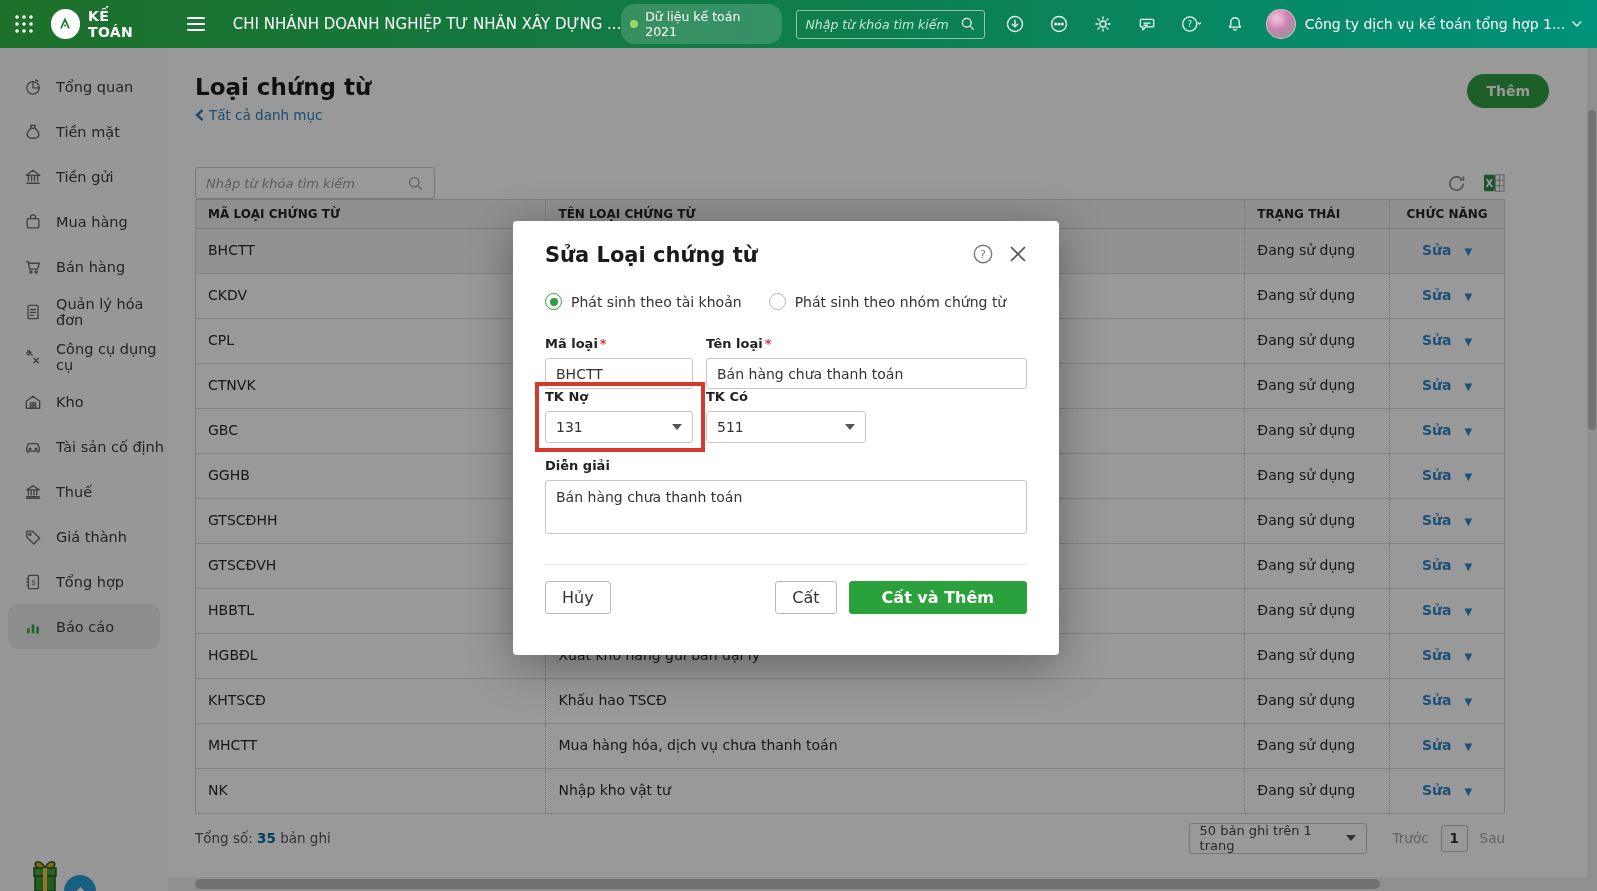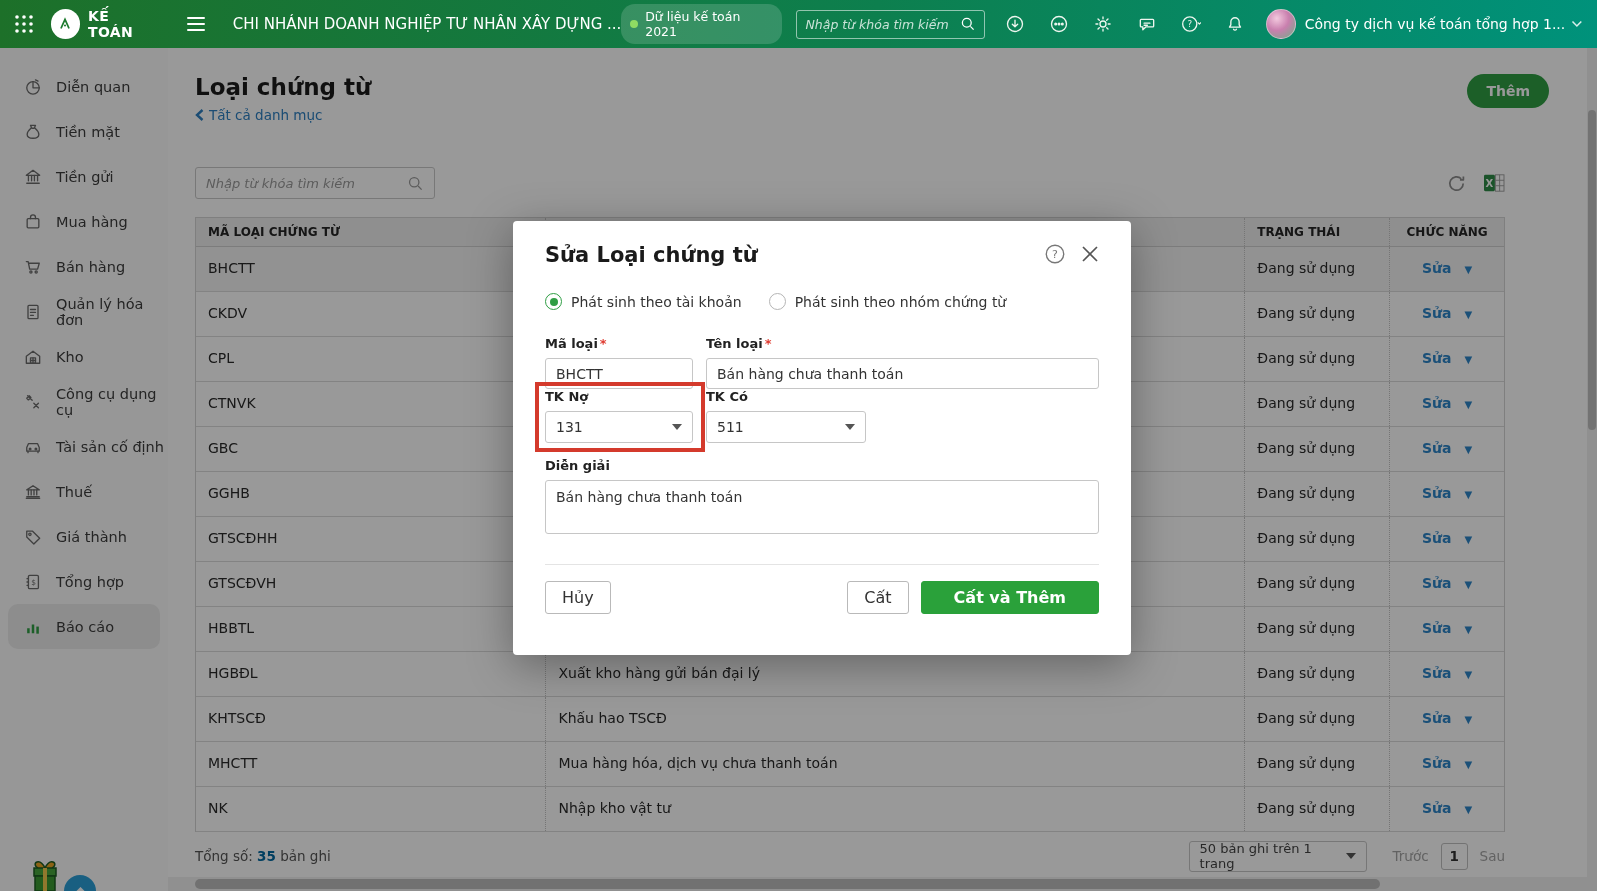--- a/index.html
+++ b/index.html
@@ -49,21 +49,21 @@
 
   .toolbar { margin-top:42px; width:1310px; display:flex; align-items:center; }
   .tsearch { width:240px; height:32px; border:1px solid #c9c9c9; border-radius:3px; display:flex; align-items:center;
     padding:0 10px; background:#fff; }
   .tsearch input { flex:1; min-width:0; border:none; outline:none; font-size:13px; font-style:italic; font-family:inherit; color:#444; }
   .tsearch input::placeholder { color:#9a9a9a; }
   .ticons { margin-left:auto; display:flex; align-items:center; gap:15px; }
   .ticon { cursor:pointer; display:flex; }
 
   
-  .dtable { margin-top:18px; width:1310px; border:1px solid #d4d4d4; border-bottom:none; font-size:14px; color:#2a2a2a; }
+  .dtable { width:1310px; border:1px solid #d4d4d4; border-bottom:none; font-size:14px; color:#2a2a2a; }
   .thead { display:flex; background:#efefef; border-bottom:1px solid #cfcfcf; font-size:12px; font-weight:bold; color:#262626; }
   .th { padding:0 12px; line-height:28px; white-space:nowrap; overflow:hidden; }
   .trow { display:flex; border-bottom:1px solid #dadada; background:#fff; cursor:pointer; }
   .trow.sel { background:#f4f4f4; }
   .td { padding:0 12px; line-height:43px; white-space:nowrap; overflow:hidden; }
   .c-code   { width:350px; }
   .c-name   { width:700px; border-left:1px dotted #c4c4c4; }
   .c-status { width:145px; border-left:1px dotted #c4c4c4; }
   .c-action { width:115px; border-left:1px dotted #c4c4c4; text-align:center; }
   .edit-link { color:#2e86c9; font-weight:600; cursor:pointer; }
@@ -84,21 +84,21 @@
   .vscroll { position:absolute; z-index:2; right:0; top:48px; width:10px; height:843px; background:#f0f0f0; }
   .vthumb { position:absolute; left:1px; top:62px; width:8px; height:320px; border-radius:4px; background:#c0c0c0; }
   .hscroll { position:absolute; z-index:2; left:168px; bottom:0; width:1419px; height:14px; background:#f0f0f0; }
   .hthumb { position:absolute; left:27px; top:2px; width:1185px; height:10px; border-radius:5px; background:#bdbdbd; }
   .gift { position:absolute; z-index:2; left:30px; bottom:-6px; }
   .scrolltop { position:absolute; z-index:2; left:64px; bottom:-16px; width:32px; height:32px; border-radius:50%;
     background:#2a9fd8; color:#fff; display:flex; align-items:center; justify-content:center; cursor:pointer; }
 
   
   .dim { position:absolute; z-index:5; left:0; top:48px; right:0; bottom:0; background:rgba(0,0,0,.40); }
-  .modal { position:absolute; z-index:10; left:513px; top:221px; width:618px; height:434px; background:#fff;
+  .modal { position:absolute; z-index:10; left:513px; top:221px; width:546px; height:434px; background:#fff;
     border-radius:4px; box-shadow:0 10px 45px rgba(0,0,0,.35); padding:22px 32px 0; }
   .m-head { display:flex; align-items:flex-start; }
   .m-title { font-size:21px; font-weight:bold; color:#1a1a1a; }
   .m-icons { margin-left:auto; display:flex; align-items:center; gap:15px; }
   .m-icon { cursor:pointer; display:flex; }
   .m-radios { margin-top:26px; display:flex; align-items:center; gap:27px; font-size:14px; color:#333; }
   .radio { display:flex; align-items:center; gap:9px; cursor:pointer; }
   .rdot { width:17px; height:17px; border-radius:50%; border:1px solid #b5b5b5; background:#fff; position:relative; }
   .radio.on .rdot { border:1.5px solid #2f9e44; }
   .radio.on .rdot::after { content:""; position:absolute; left:3.5px; top:3.5px; width:8px; height:8px; border-radius:50%; background:#2f9e44; }
@@ -224,21 +224,21 @@
 
     <nav class="sidebar" id="sidebar">
         <div class="side-item">
      <span class="side-icon">
             <svg width="20" height="20" viewBox="0 0 24 24" fill="none" stroke-width="1.6" stroke-linecap="round" stroke-linejoin="round">
               <circle cx="12" cy="13" r="7.5"></circle>
               <path d="M12 5.5V13h7.5"></path>
               <path d="M15 3.5l3 1.5"></path>
             </svg>
           </span>
-     <span class="side-label">Diễn quan</span>
+     <span class="side-label">Tổng quan</span>
    </div>
         <div class="side-item">
      <span class="side-icon">
             <svg width="20" height="20" viewBox="0 0 24 24" fill="none" stroke-width="1.6" stroke-linecap="round" stroke-linejoin="round">
               <path d="M9.5 7.5C6.8 9.8 5 12.6 5 15c0 3 3 4.5 7 4.5s7-1.5 7-4.5c0-2.4-1.8-5.2-4.5-7.5"></path>
               <path d="M9 4h6l-1.5 3.5h-3Z"></path>
             </svg>
           </span>
      <span class="side-label">Tiền mặt</span>
    </div>
@@ -275,35 +275,35 @@
             <svg width="20" height="20" viewBox="0 0 24 24" fill="none" stroke-width="1.6" stroke-linecap="round" stroke-linejoin="round">
               <rect x="6" y="4" width="12" height="16" rx="1.2"></rect>
               <path d="M9 9h6M9 12.5h6M9 16h3.5"></path>
             </svg>
           </span>
      <span class="side-label">Quản lý hóa đơn</span>
    </div>
         <div class="side-item">
      <span class="side-icon">
             <svg width="20" height="20" viewBox="0 0 24 24" fill="none" stroke-width="1.6" stroke-linecap="round" stroke-linejoin="round">
+              <path d="M5.5 4.5 11 10M4.5 7.5l3-3 2 2-3 3Z"></path>
+              <path d="M13 13.5l5.5 5.5M18.5 13.5 13 19"></path>
+            </svg>
+          </span>
+     <span class="side-label">Công cụ dụng cụ</span>
+   </div>
+        <div class="side-item">
+     <span class="side-icon">
+            <svg width="20" height="20" viewBox="0 0 24 24" fill="none" stroke-width="1.6" stroke-linecap="round" stroke-linejoin="round">
               <path d="M4 11l8-6 8 6v8.5H4Z"></path>
               <rect x="9" y="13" width="6" height="6.5"></rect>
               <path d="M9 16.2h6M12 13v6.5"></path>
             </svg>
           </span>
      <span class="side-label">Kho</span>
-   </div>
-        <div class="side-item">
-     <span class="side-icon">
-            <svg width="20" height="20" viewBox="0 0 24 24" fill="none" stroke-width="1.6" stroke-linecap="round" stroke-linejoin="round">
-              <path d="M5.5 4.5 11 10M4.5 7.5l3-3 2 2-3 3Z"></path>
-              <path d="M13 13.5l5.5 5.5M18.5 13.5 13 19"></path>
-            </svg>
-          </span>
-     <span class="side-label">Công cụ dụng cụ</span>
    </div>
         <div class="side-item">
      <span class="side-icon">
             <svg width="20" height="20" viewBox="0 0 24 24" fill="none" stroke-width="1.6" stroke-linecap="round" stroke-linejoin="round">
               <path d="M4.5 12.5 6.5 8h11l2 4.5v4.5h-15Z"></path>
               <path d="M6 17v1.8M18 17v1.8"></path>
               <circle cx="8.5" cy="14.5" r="1"></circle>
               <circle cx="15.5" cy="14.5" r="1"></circle>
             </svg>
           </span>

